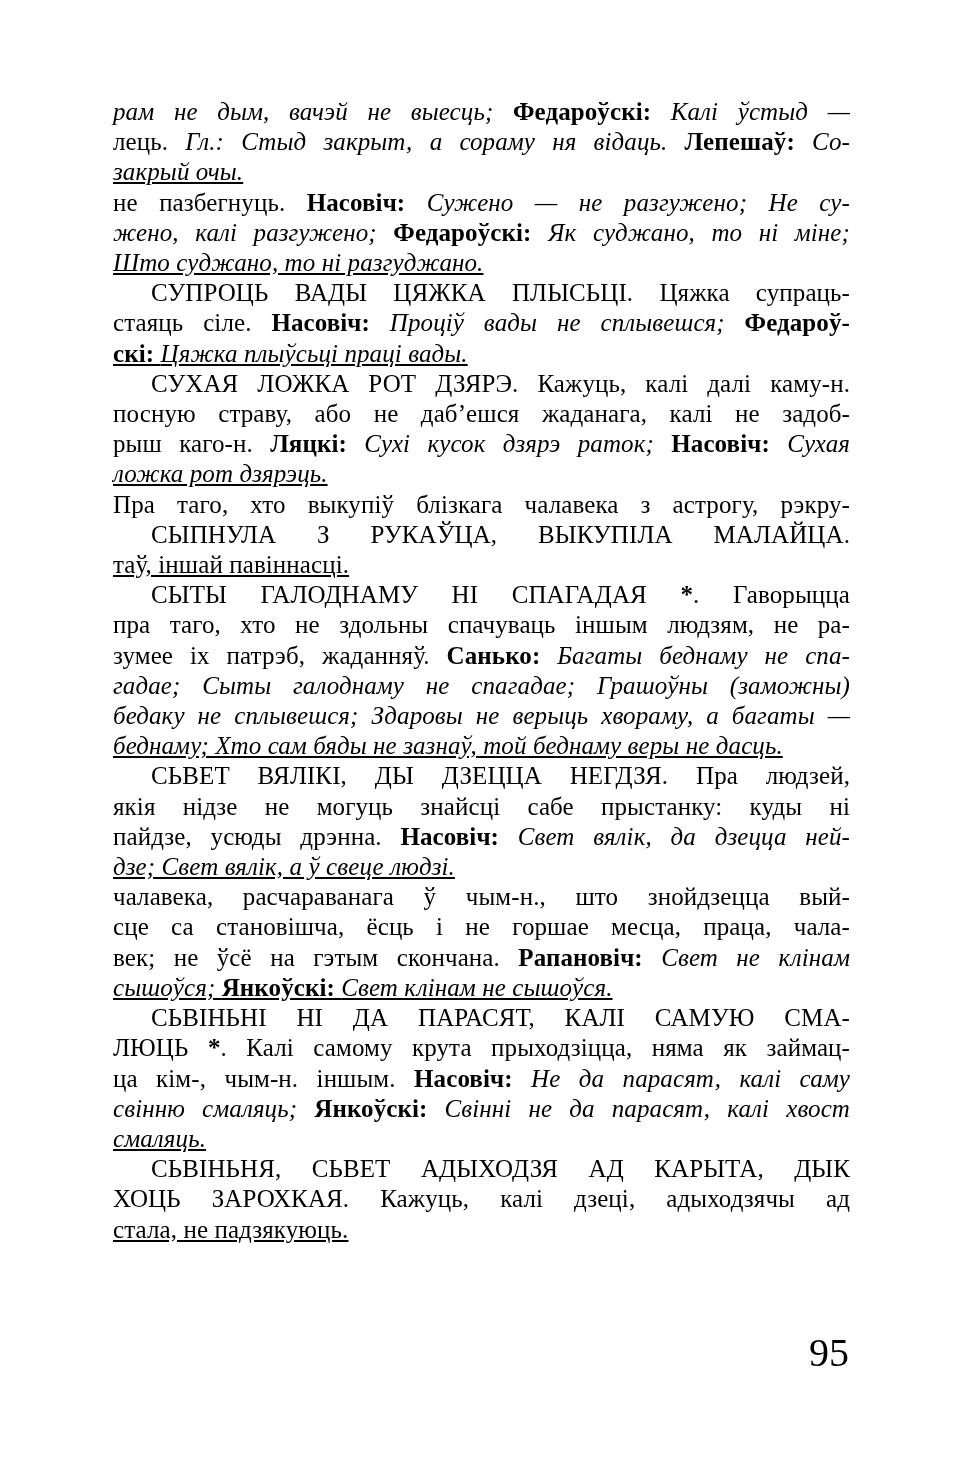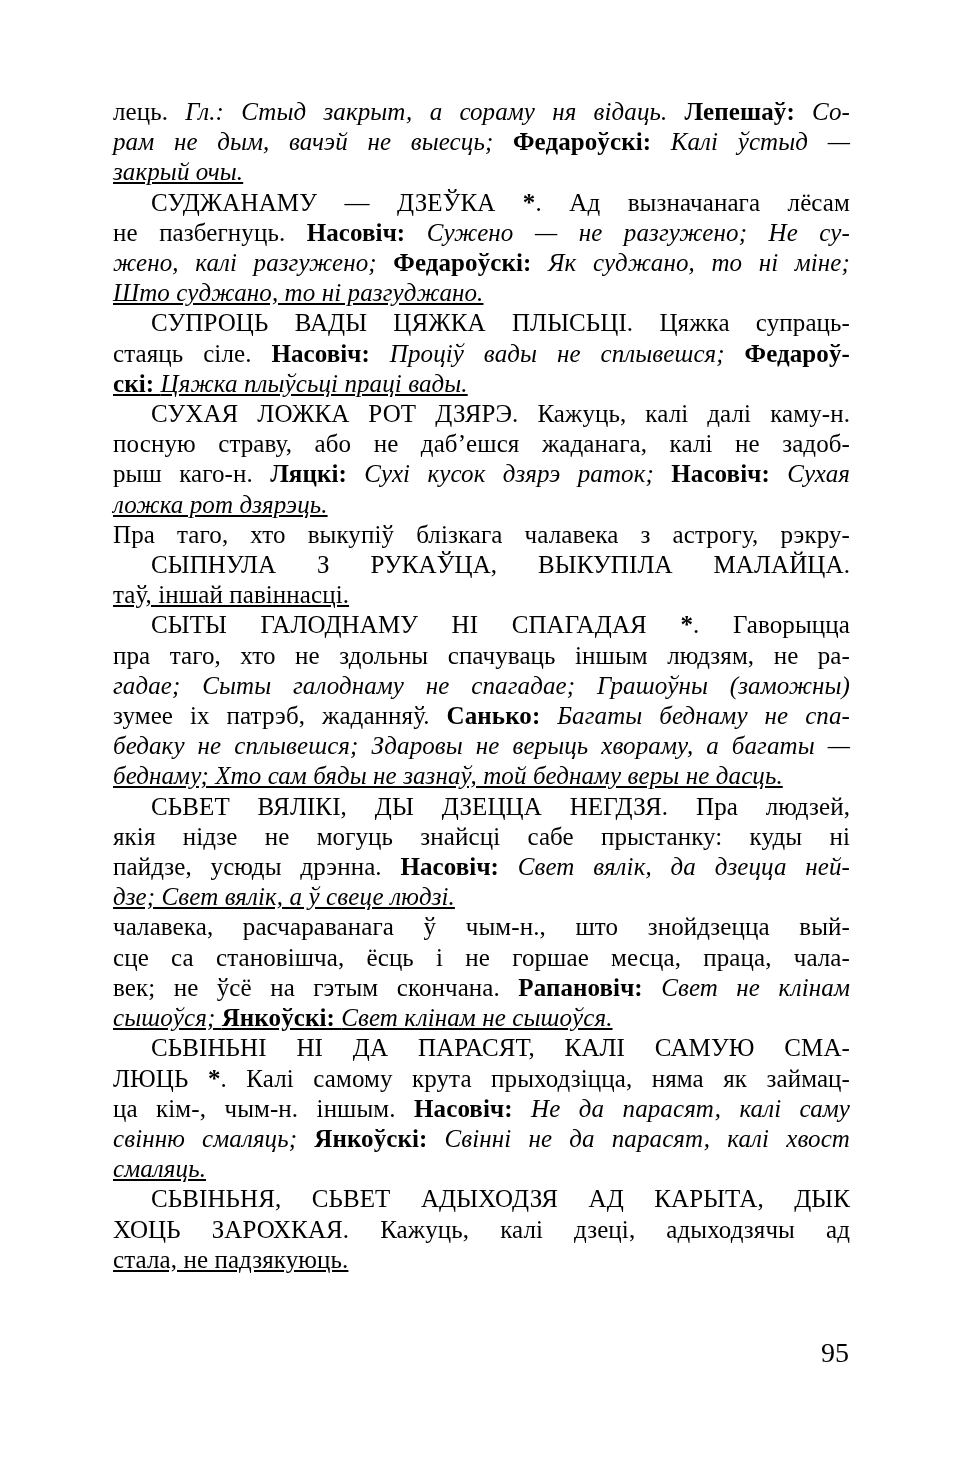--- a/index.html
+++ b/index.html
@@ -37,36 +37,35 @@
   .line.indent {
     padding-left: 38px;
   }
   .rg { font-style: normal; font-weight: normal; }
   .it { font-style: italic; }
   .bd { font-weight: bold; }
   .page-number {
     position: absolute;
     top: 1338px;
     right: 111px;
-    font-size: 28px;
+    font-size: 40px;
     line-height: 30px;
   }
 </style>
 </head>
 <body>
 
 <div class="page">
   <div class="text-block">
       <div class="para">
+        <div class="line"><span class="it">рам не дым, вачэй не выесць; </span><span class="bd">Федароўскі: </span><span class="it">Калі ўстыд —</span></div>
         <div class="line"><span class="rg">лець. </span><span class="it">Гл.: Стыд закрыт, а сораму ня відаць. </span><span class="bd">Лепешаў: </span><span class="it">Со-</span></div>
-        <div class="line"><span class="it">рам не дым, вачэй не выесць; </span><span class="bd">Федароўскі: </span><span class="it">Калі ўстыд —</span></div>
         <div class="line last"><span class="it">закрый очы.</span></div>
       </div>
       <div class="para">
-        <div class="line indent"><span class="rg">СУДЖАНАМУ — ДЗЕЎКА </span><span class="bd">*</span><span class="rg">. Ад вызначанага лёсам</span></div>
         <div class="line"><span class="rg">не пазбегнуць. </span><span class="bd">Насовіч: </span><span class="it">Сужено — не разгужено; Не су-</span></div>
         <div class="line"><span class="it">жено, калі разгужено; </span><span class="bd">Федароўскі: </span><span class="it">Як суджано, то ні міне;</span></div>
         <div class="line last"><span class="it">Што суджано, то ні разгуджано.</span></div>
       </div>
       <div class="para">
         <div class="line indent"><span class="rg">СУПРОЦЬ ВАДЫ ЦЯЖКА ПЛЫСЬЦІ. Цяжка супраць-</span></div>
         <div class="line"><span class="rg">стаяць сіле. </span><span class="bd">Насовіч: </span><span class="it">Проціў вады не сплывешся; </span><span class="bd">Федароў-</span></div>
         <div class="line last"><span class="bd">скі: </span><span class="it">Цяжка плыўсьці праці вады.</span></div>
       </div>
       <div class="para">
@@ -76,22 +75,22 @@
         <div class="line last"><span class="it">ложка рот дзярэць.</span></div>
       </div>
       <div class="para">
         <div class="line"><span class="rg">Пра таго, хто выкупіў блізкага чалавека з астрогу, рэкру-</span></div>
         <div class="line indent"><span class="rg">СЫПНУЛА З РУКАЎЦА, ВЫКУПІЛА МАЛАЙЦА.</span></div>
         <div class="line last"><span class="rg">таў, іншай павіннасці.</span></div>
       </div>
       <div class="para">
         <div class="line indent"><span class="rg">СЫТЫ ГАЛОДНАМУ НІ СПАГАДАЯ </span><span class="bd">*</span><span class="rg">. Гаворыцца</span></div>
         <div class="line"><span class="rg">пра таго, хто не здольны спачуваць іншым людзям, не ра-</span></div>
+        <div class="line"><span class="rg">зумее іх патрэб, жаданняў. </span><span class="bd">Санько: </span><span class="it">Багаты беднаму не спа-</span></div>
         <div class="line"><span class="it">гадае; Сыты галоднаму не спагадае; Грашоўны (заможны)</span></div>
-        <div class="line"><span class="rg">зумее іх патрэб, жаданняў. </span><span class="bd">Санько: </span><span class="it">Багаты беднаму не спа-</span></div>
         <div class="line"><span class="it">бедаку не сплывешся; Здаровы не верыць хвораму, а багаты —</span></div>
         <div class="line last"><span class="it">беднаму; Хто сам бяды не зазнаў, той беднаму веры не дасць.</span></div>
       </div>
       <div class="para">
         <div class="line indent"><span class="rg">СЬВЕТ ВЯЛІКІ, ДЫ ДЗЕЦЦА НЕГДЗЯ. Пра людзей,</span></div>
         <div class="line"><span class="rg">якія нідзе не могуць знайсці сабе прыстанку: куды ні</span></div>
         <div class="line"><span class="rg">пайдзе, усюды дрэнна. </span><span class="bd">Насовіч: </span><span class="it">Свет вялік, да дзецца ней-</span></div>
         <div class="line last"><span class="it">дзе; Свет вялік, а ў свеце людзі.</span></div>
       </div>
       <div class="para">

